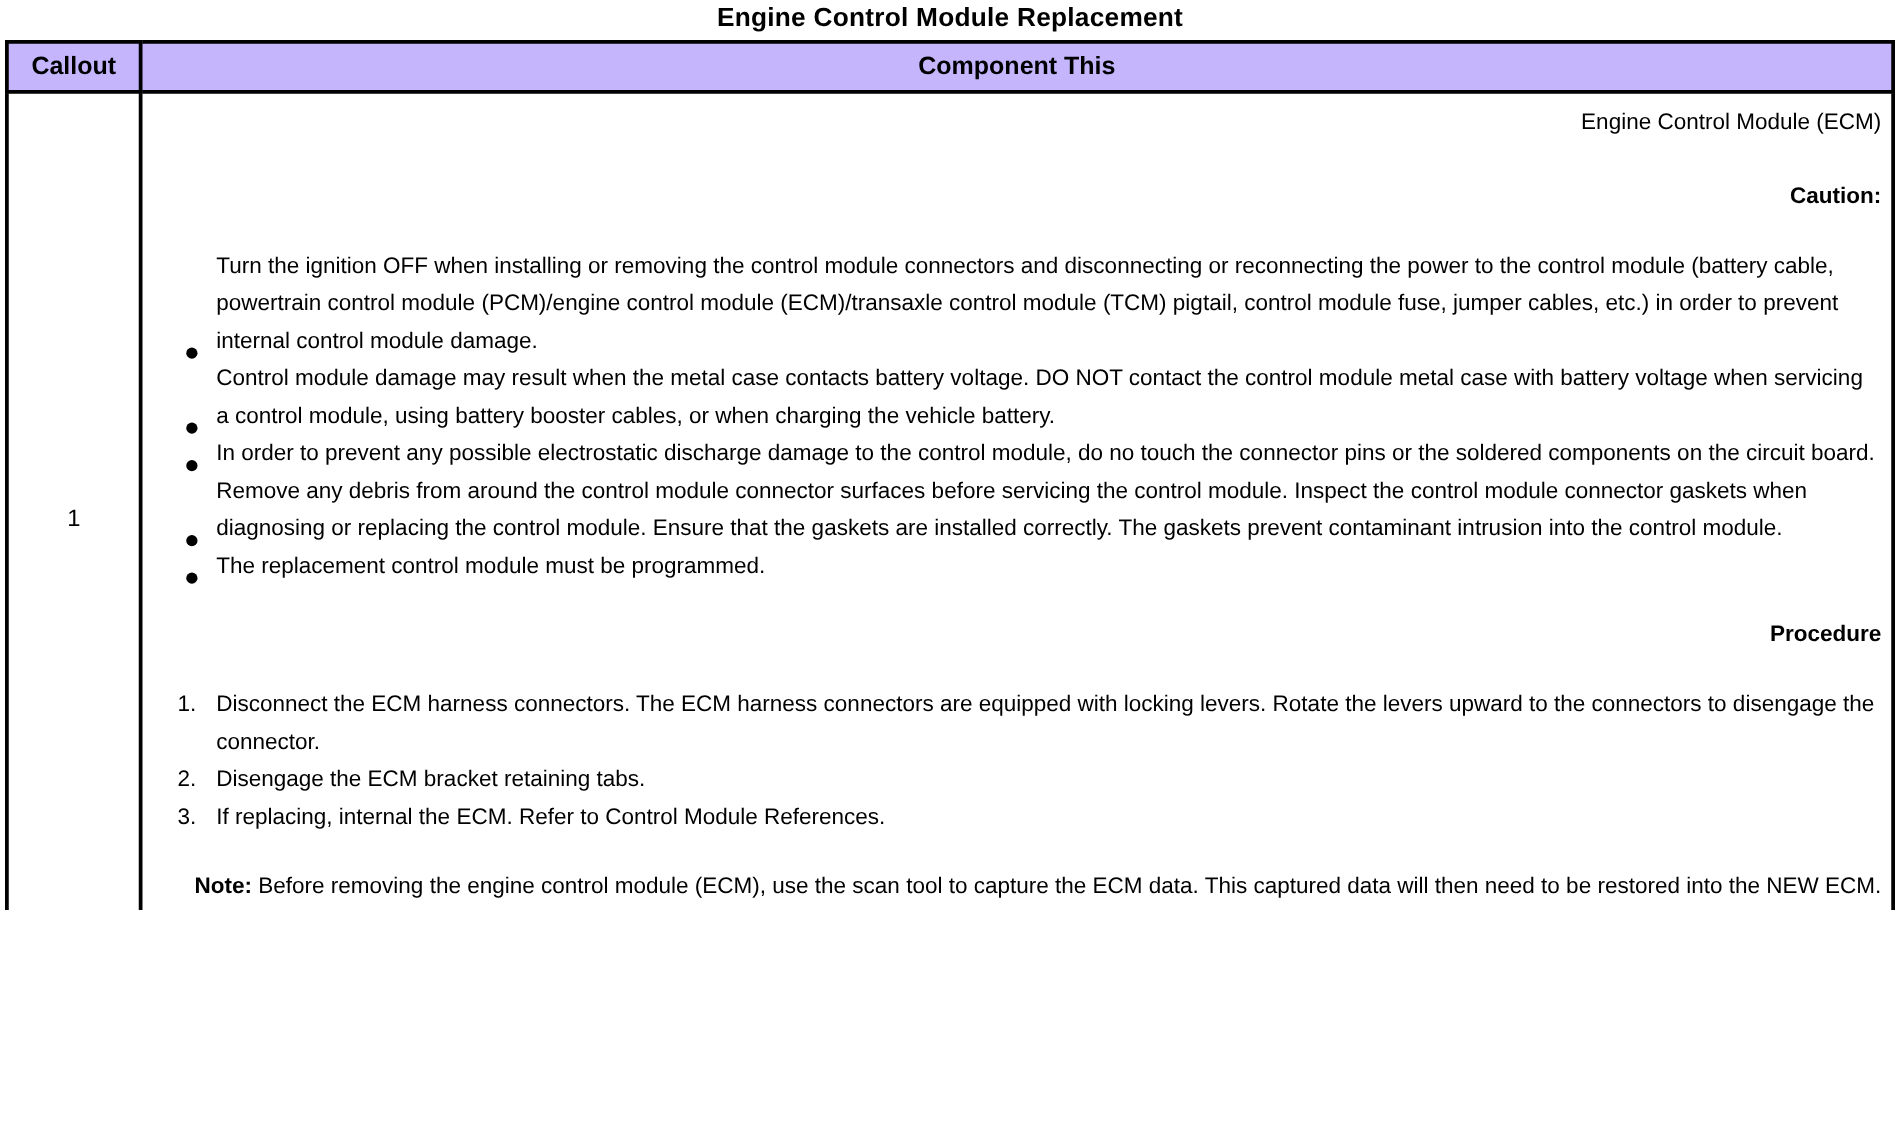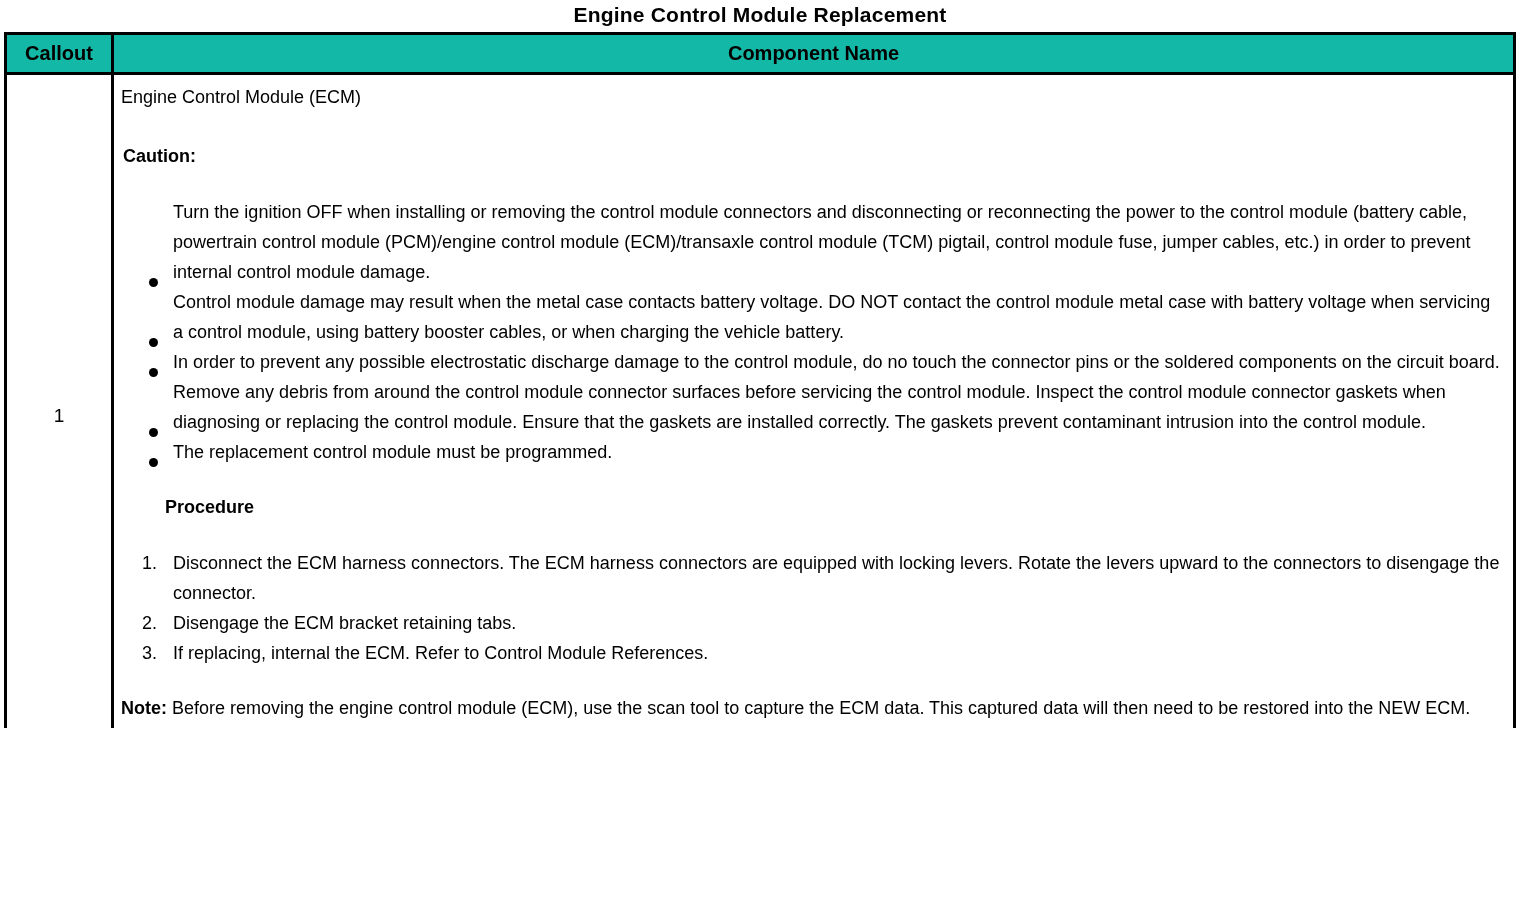--- a/index.html
+++ b/index.html
@@ -1,26 +1,26 @@
 <!DOCTYPE html>
 <html><head>
 <meta charset="utf-8">
 <style>
   html,body{margin:0;padding:0;background:#fff;color:#000;}
   body{font-family:"Liberation Sans", sans-serif;}
   .page{width:1520px;height:728px;box-sizing:border-box;background:#fff;overflow:hidden;}
   .doc-title{text-align:center;font-weight:bold;font-size:21px;padding:3px 0 5px 0;letter-spacing:0.2px;}
   table.tbl{border-collapse:collapse;width:1512px;margin:0 4px;table-layout:fixed;}
   .tbl th,.tbl td{border:3px solid #000;}
-  .tbl thead th{font-weight:bold;font-size:20px;padding:7px 4px;text-align:center;background:#14b8a6;}
+  .tbl thead th{font-weight:bold;font-size:20px;padding:7px 4px;text-align:center;background:#c4b5fd;}
   .callout-col{width:96px;}
   .callout-cell{text-align:center;vertical-align:middle;font-size:19px;}
   .component-cell{vertical-align:top;padding:7px 8px 4px 7px;font-size:18px;line-height:30px;}
   .bold{font-weight:bold;}
-  p{margin:0;}
+  p{margin:0;text-align:right;}
   .name-line{margin:0 0 29px 0;}
   .caution-line{margin:0 0 26px 2px;}
   ul.bullets{list-style:none;margin:0;padding:0;}
   ul.bullets li{display:flex;align-items:flex-end;}
   .dot{flex:0 0 auto;width:9px;height:9px;border-radius:50%;background:#000;margin:11px 15px 0 28px;}
   .btext{flex:1 1 auto;}
   .proc-heading{margin:25px 0 26px 44px;font-weight:bold;}
   ol.steps{list-style:none;margin:0;padding:0;}
   ol.steps li{display:flex;align-items:flex-start;}
   .num{flex:0 0 auto;width:31px;margin-left:21px;}
@@ -31,21 +31,21 @@
 </head>
 <body>
 
 <div class="page">
   <div class="doc-title">Engine Control Module Replacement</div>
 
   <table class="tbl">
     <thead>
       <tr>
         <th class="callout-col">Callout</th>
-        <th>Component Name</th>
+        <th>Component This</th>
       </tr>
     </thead>
     <tbody>
       <tr>
         <td class="callout-cell">1</td>
         <td class="component-cell">
 
           <p class="name-line">Engine Control Module (ECM)</p>
 
           <p class="caution-line bold">Caution:</p>

